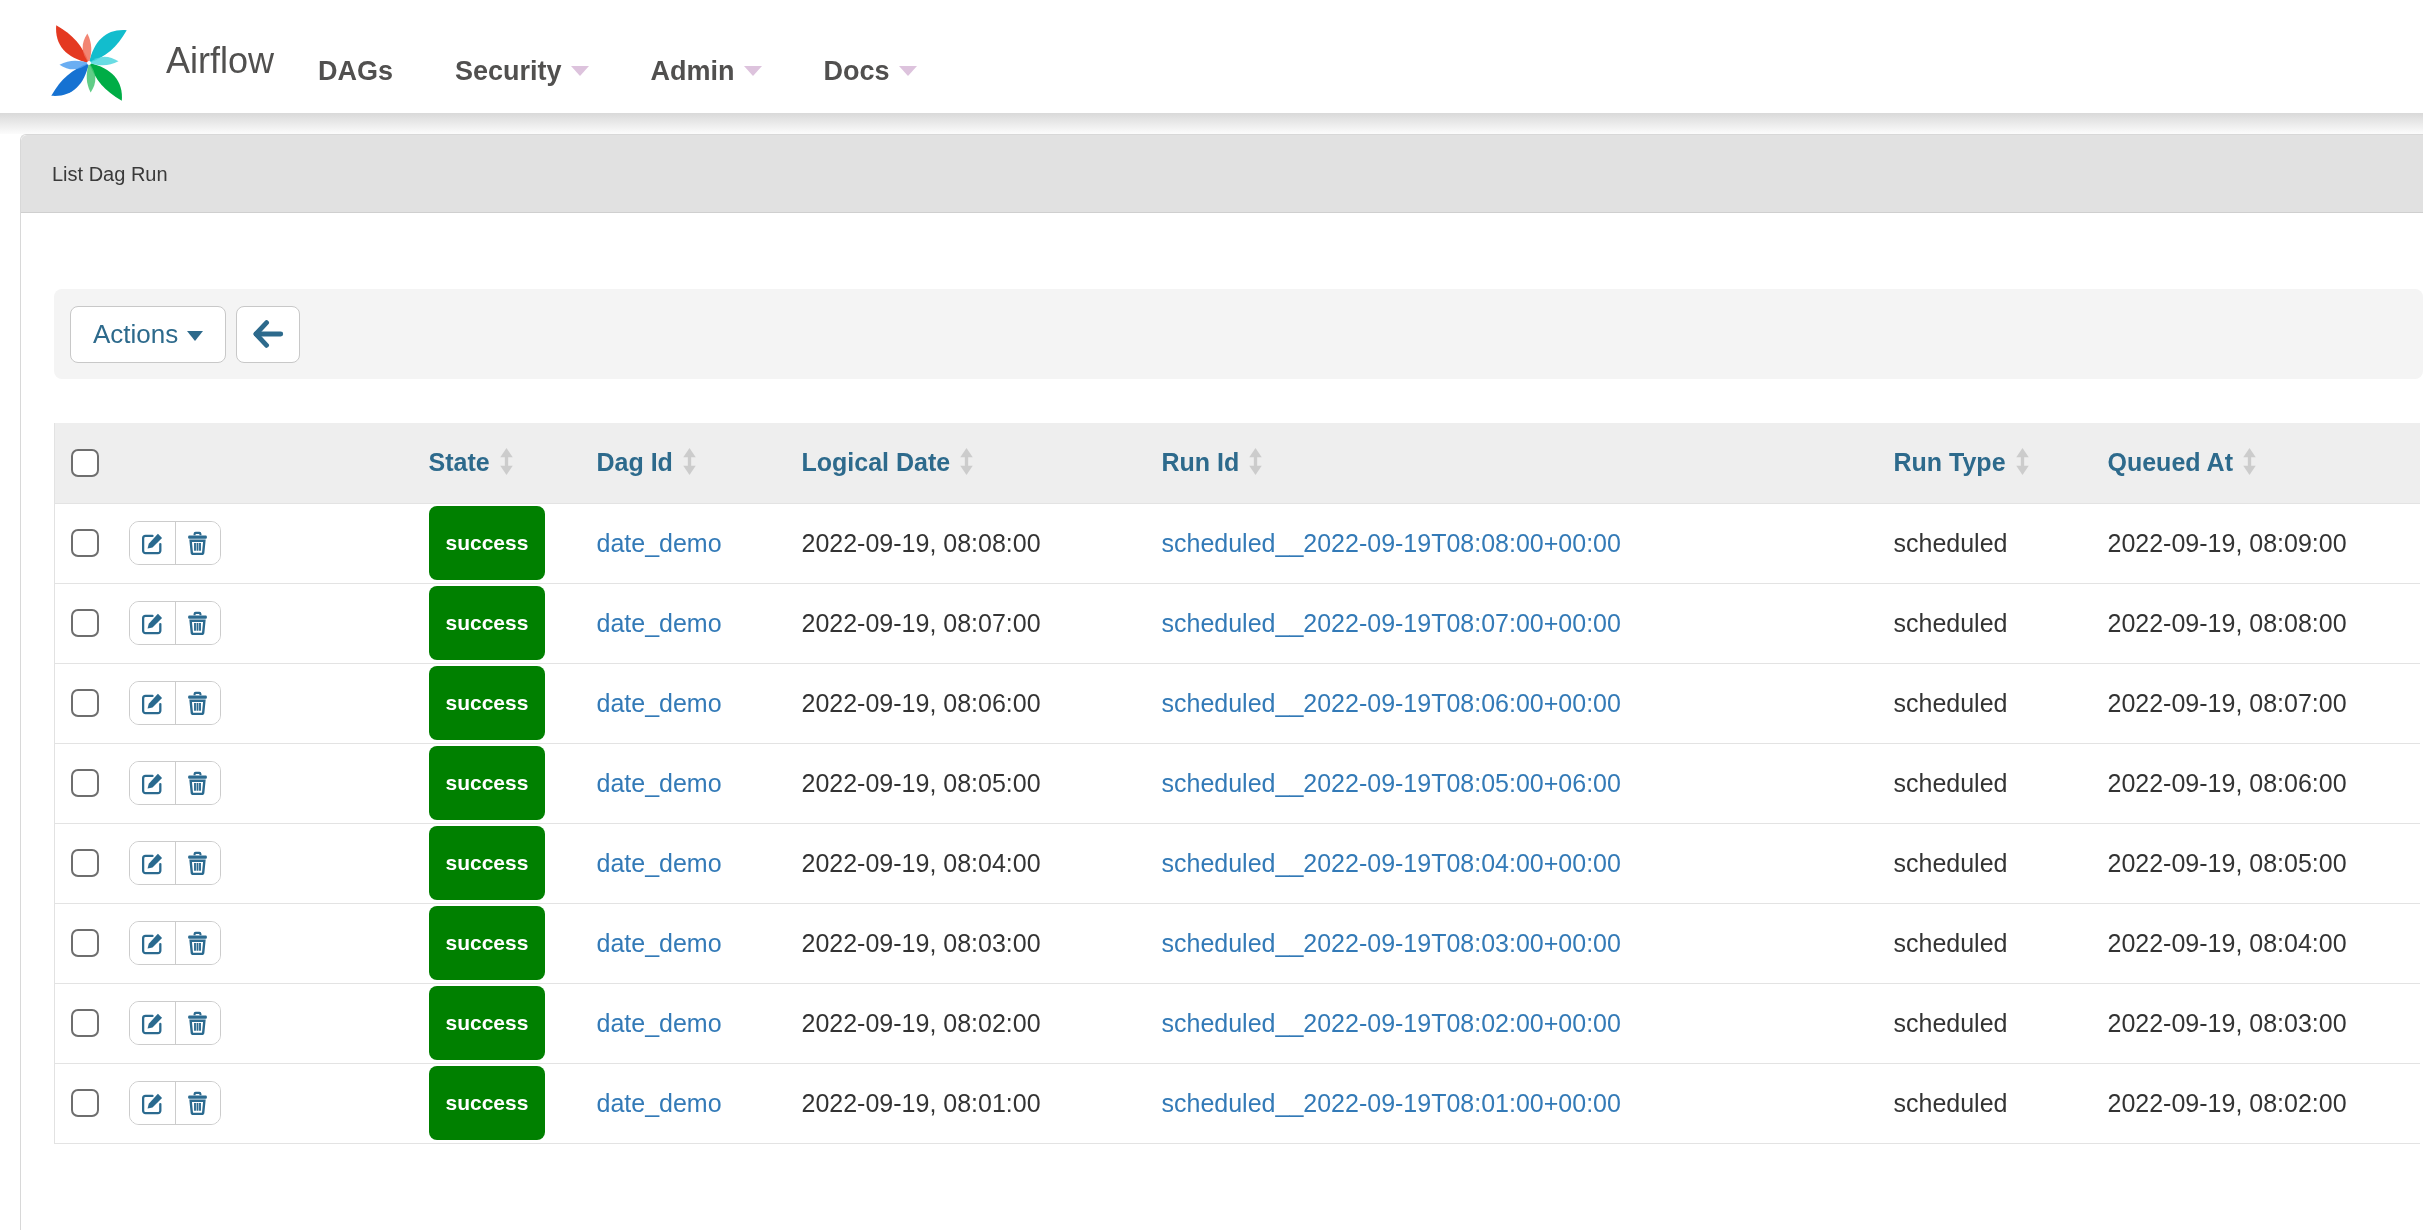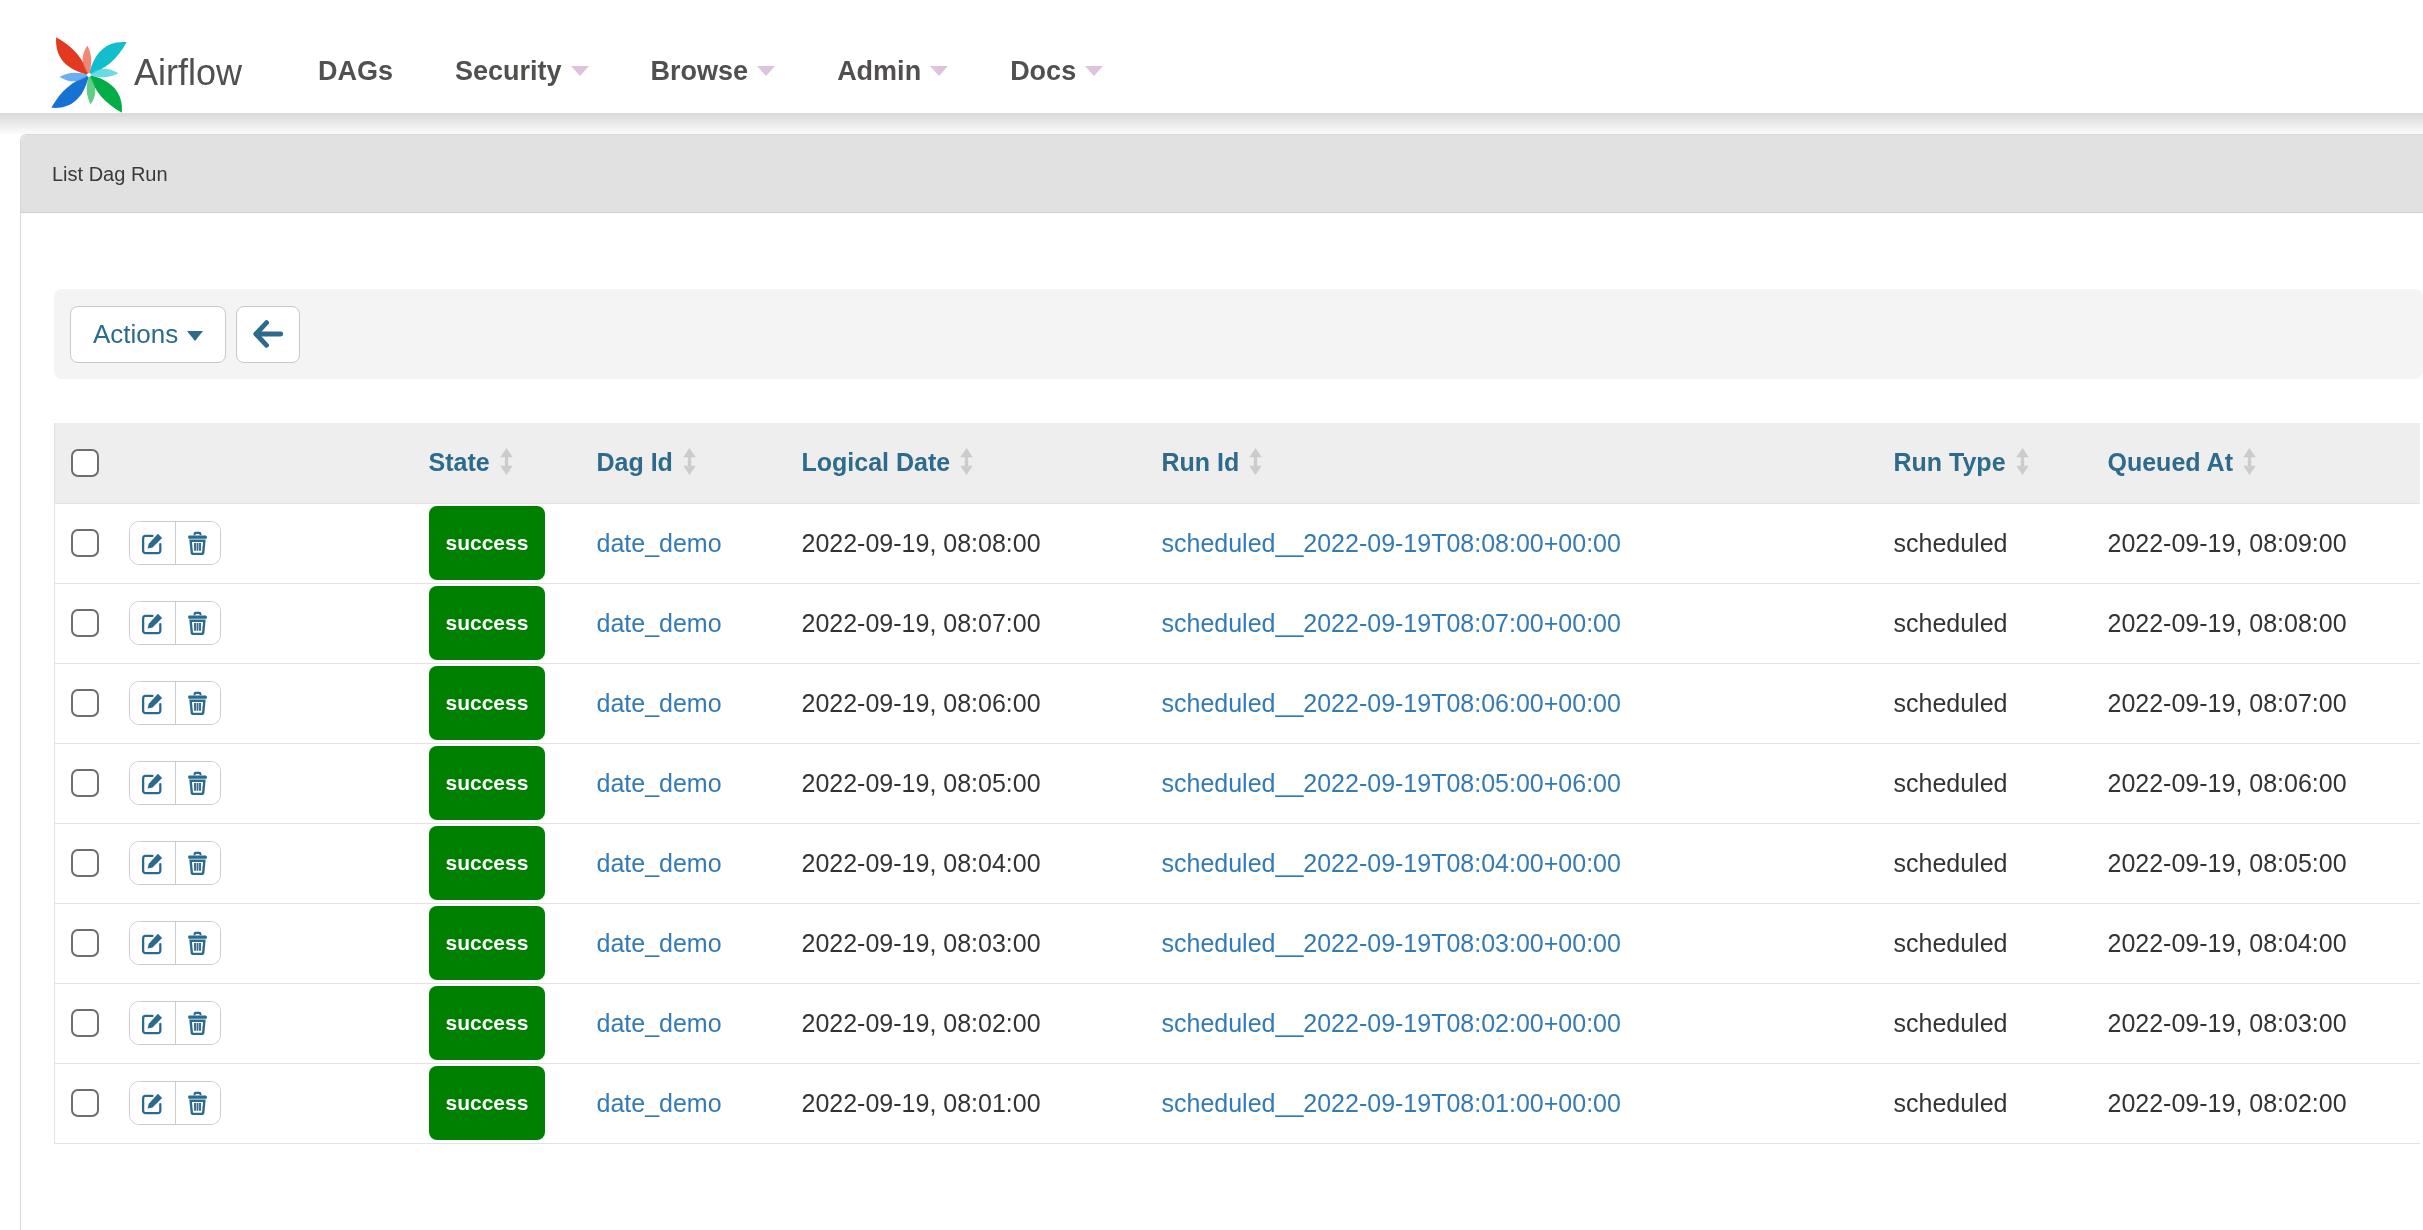--- a/index.html
+++ b/index.html
@@ -1,21 +1,21 @@
 <!DOCTYPE html>
 <html style="--success: #008000; --link: #337ab7; --header-link: #2d6a8c; --caret-pink: #ddc3dd;"><head>
 <meta charset="utf-8">
 <style>
   * { box-sizing: border-box; margin: 0; padding: 0; }
   html, body { width: 2423px; height: 1230px; overflow: hidden; background: #fff;
     font-family: "Liberation Sans", sans-serif; }
 
   
   .navbar { position: relative; height: 113px; background: #fff; }
-  .brand { position: absolute; left: 48px; top: 16px; height: 113px; display: flex; align-items: center; }
+  .brand { position: absolute; left: 48px; top: 4px; height: 113px; display: flex; align-items: center; gap: 32px; }
   .brand-logo { width: 82px; height: 82px; margin-top: 4px; }
   .brand-text { font-size: 36px; color: #51504f; margin-left: 4px; }
   .nav-items { position: absolute; left: 287px; top: 0; height: 113px; display: flex; list-style: none; }
   .nav-item { padding: 15px 31px; line-height: 113px; font-size: 27px; font-weight: bold;
     color: #51504f; cursor: pointer; white-space: nowrap; }
   .caret-pink { display: inline-block; width: 0; height: 0; margin-left: 9px; vertical-align: 4px;
     border-left: 9px solid transparent; border-right: 9px solid transparent;
     border-top: 10px solid var(--caret-pink); }
   .navbar-shadow { height: 21px; background: linear-gradient(#d9d9d9, #fcfcfc); }
 
@@ -90,21 +90,20 @@
         <path d="M50 50 C 64 54 74 54 86 48 C 74 40 62 40 50 50 Z" fill="#4fd6de" opacity="0.85"></path>
         <path d="M50 50 C 46 64 46 74 52 86 C 60 74 60 62 50 50 Z" fill="#46c472" opacity="0.85"></path>
         <circle cx="50" cy="50" r="2.5" fill="#fff"></circle>
       </g>
     </svg>
     <span class="brand-text">Airflow</span>
   </div>
   <ul class="nav-items">
     <li class="nav-item"><span>DAGs</span></li>
     <li class="nav-item"><span>Security</span><span class="caret-pink"></span></li>
-    <li class="nav-item"><span>Browse</span><span class="caret-pink"></span></li>
     <li class="nav-item"><span>Admin</span><span class="caret-pink"></span></li>
     <li class="nav-item"><span>Docs</span><span class="caret-pink"></span></li>
   </ul>
 </div>
 <div class="navbar-shadow"></div>
 
 <div class="panel">
   <div class="panel-heading">List Dag Run</div>
   <div class="panel-body">
 

